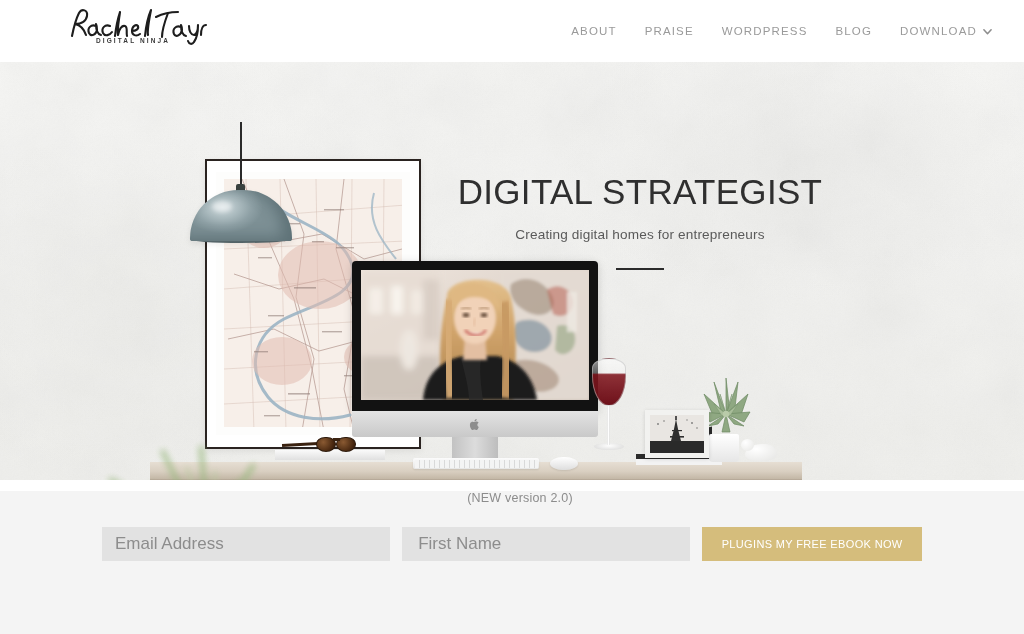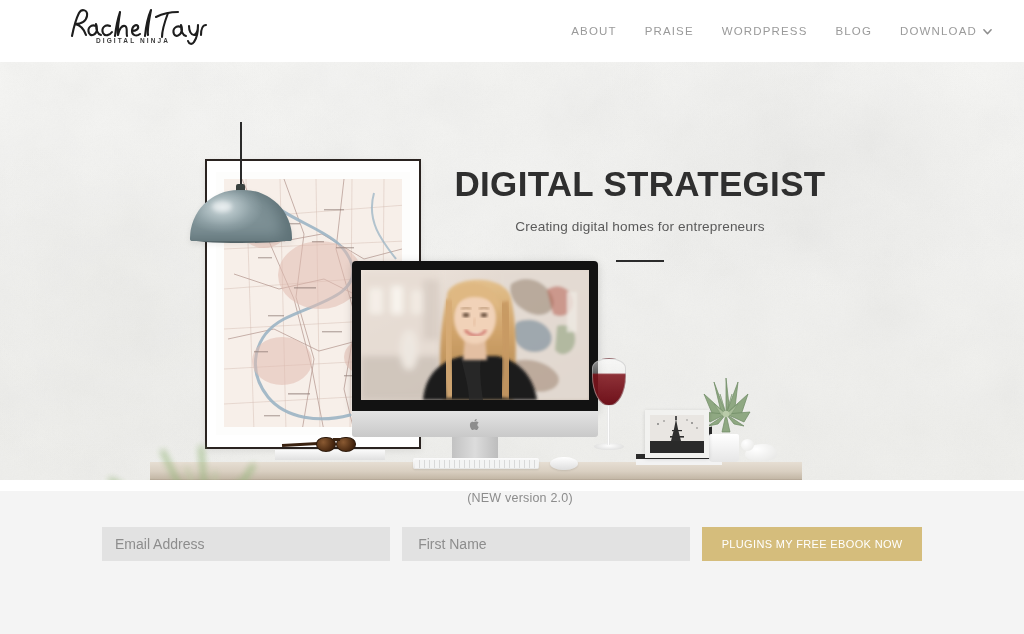--- a/index.html
+++ b/index.html
@@ -100,25 +100,25 @@
   .hero-text {
     position: absolute;
     left: 440px;
     top: 100px;
     width: 400px;
     text-align: center;
     z-index: 22;
   }
   .hero-title {
     font-size: 35px;
-    font-weight: bold;
+    font-weight: normal;
     letter-spacing: 0.3px;
     color: #2f2f2f;
     line-height: 1.05;
-    margin: 4px;
+    margin: 12px;
     white-space: nowrap;
   }
   .hero-sub {
     margin: 14px 0 8px 0;
     font-size: 13.6px;
     line-height: 1.52;
     color: #5a5a5a;
     letter-spacing: 0.15px;
   }
   .hero-rule {
@@ -502,21 +502,21 @@
     width: 820px;
     display: flex;
     align-items: center;
     gap: 12px;
   }
   .cta-input {
     background: #e2e2e2;
     border: none;
     outline: none;
     height: 34px;
-    font-size: 14px;
+    font-size: 17px;
     color: #7d7d7d;
     padding: 0 13px;
     font-family: "Liberation Sans", sans-serif;
     box-sizing: border-box;
   }
   .cta-input::placeholder { color: #8d8d8d; opacity: 1; }
   .in-email { width: 291px; }
   .in-name  { width: 291px; padding-left: 16px; }
   .cta-btn {
     width: 222px;

